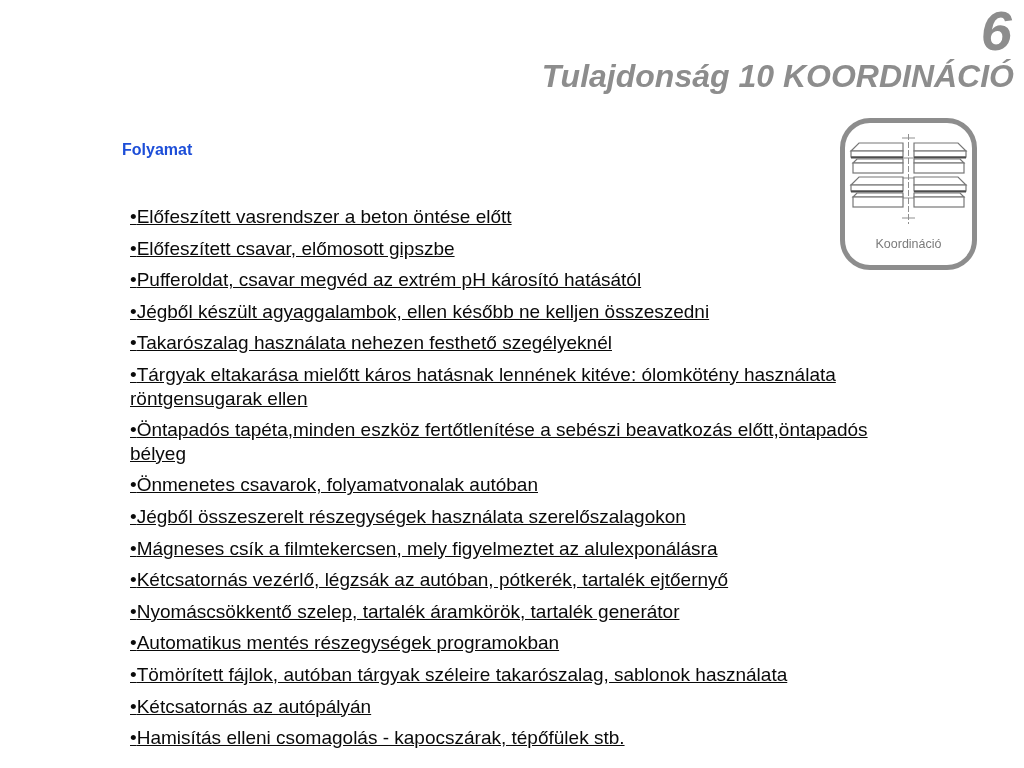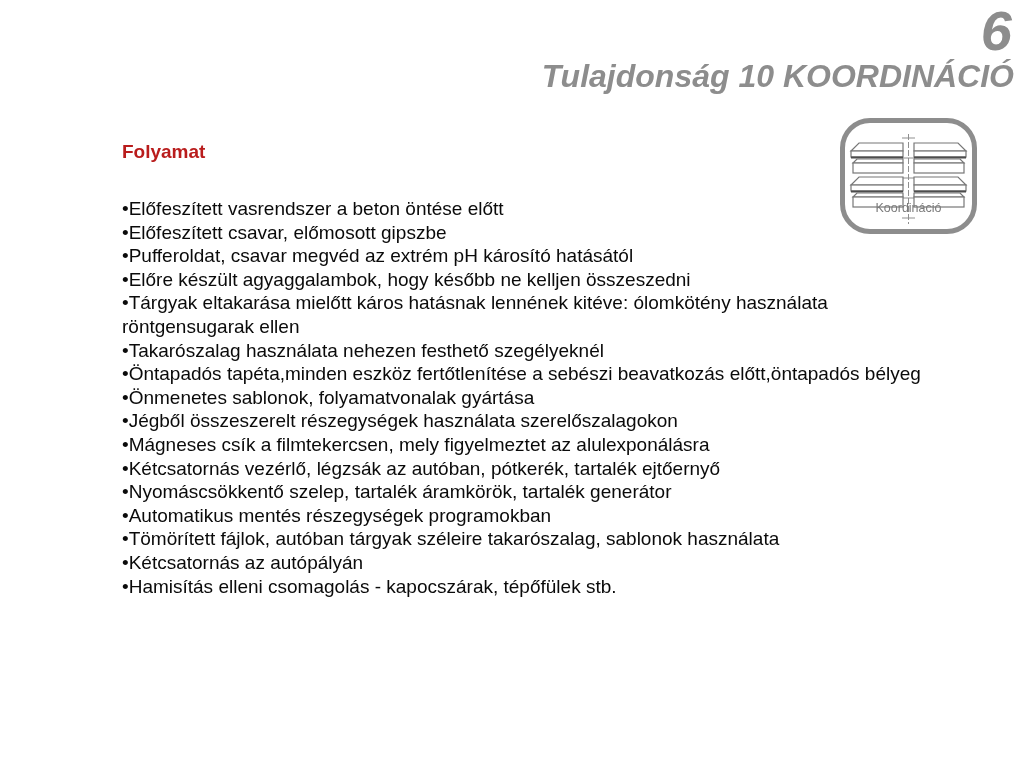--- a/index.html
+++ b/index.html
@@ -32,40 +32,40 @@
     font-size: 32px;
     font-weight: bold;
     font-style: italic;
     color: #8d8d8d;
     white-space: nowrap;
   }
   .section-heading {
     position: absolute;
     left: 122px;
     top: 141px;
-    font-size: 19px;
+    font-size: 16px;
     font-weight: bold;
-    color: #b91c1c;
+    color: #1d4ed8;
   }
   .bullet-list {
     position: absolute;
     left: 122px;
     top: 197px;
     width: 812px;
     font-size: 19px;
     line-height: 23.6px;
     color: #0a0a0a;
   }
-  .bullet-item { margin: 0; padding: 0; }
+  .bullet-item { margin: 8px; padding: 0; text-decoration: underline; }
   .icon-card {
     position: absolute;
     left: 840px;
     top: 118px;
     width: 137px;
-    height: 116px;
+    height: 152px;
     box-sizing: border-box;
     border: 5px solid #8d8d8d;
     border-radius: 30px;
     background: #ffffff;
   }
   .icon-card svg {
     position: absolute;
     left: 0px;
     top: 10px;
   }
@@ -87,25 +87,25 @@
   <div class="page-number">6</div>
 
   <div class="slide-title">Tulajdonság 10 KOORDINÁCIÓ</div>
 
   <div class="section-heading">Folyamat</div>
 
   <div class="bullet-list">
     <div class="bullet-item"><span>•</span><span>Előfeszített vasrendszer a beton öntése előtt</span></div>
     <div class="bullet-item"><span>•</span><span>Előfeszített csavar, előmosott gipszbe</span></div>
     <div class="bullet-item"><span>•</span><span>Pufferoldat, csavar megvéd az extrém pH károsító hatásától</span></div>
-    <div class="bullet-item"><span>•</span><span>Előre készült agyaggalambok, hogy később ne kelljen összeszedni</span></div>
+    <div class="bullet-item"><span>•</span><span>Jégből készült agyaggalambok, ellen később ne kelljen összeszedni</span></div>
+    <div class="bullet-item"><span>•</span><span>Takarószalag használata nehezen festhető szegélyeknél</span></div>
     <div class="bullet-item"><span>•</span><span>Tárgyak eltakarása mielőtt káros hatásnak lennének kitéve: ólomkötény használata röntgensugarak ellen</span></div>
-    <div class="bullet-item"><span>•</span><span>Takarószalag használata nehezen festhető szegélyeknél</span></div>
     <div class="bullet-item"><span>•</span><span>Öntapadós tapéta,minden eszköz fertőtlenítése a sebészi beavatkozás előtt,öntapadós bélyeg</span></div>
-    <div class="bullet-item"><span>•</span><span>Önmenetes sablonok, folyamatvonalak gyártása</span></div>
+    <div class="bullet-item"><span>•</span><span>Önmenetes csavarok, folyamatvonalak autóban</span></div>
     <div class="bullet-item"><span>•</span><span>Jégből összeszerelt részegységek használata szerelőszalagokon</span></div>
     <div class="bullet-item"><span>•</span><span>Mágneses csík a filmtekercsen, mely figyelmeztet az alulexponálásra</span></div>
     <div class="bullet-item"><span>•</span><span>Kétcsatornás vezérlő, légzsák az autóban, pótkerék, tartalék ejtőernyő</span></div>
     <div class="bullet-item"><span>•</span><span>Nyomáscsökkentő szelep, tartalék áramkörök, tartalék generátor</span></div>
     <div class="bullet-item"><span>•</span><span>Automatikus mentés részegységek programokban</span></div>
     <div class="bullet-item"><span>•</span><span>Tömörített fájlok, autóban tárgyak széleire takarószalag, sablonok használata</span></div>
     <div class="bullet-item"><span>•</span><span>Kétcsatornás az autópályán</span></div>
     <div class="bullet-item"><span>•</span><span>Hamisítás elleni csomagolás - kapocszárak, tépőfülek stb.</span></div>
   </div>
 

